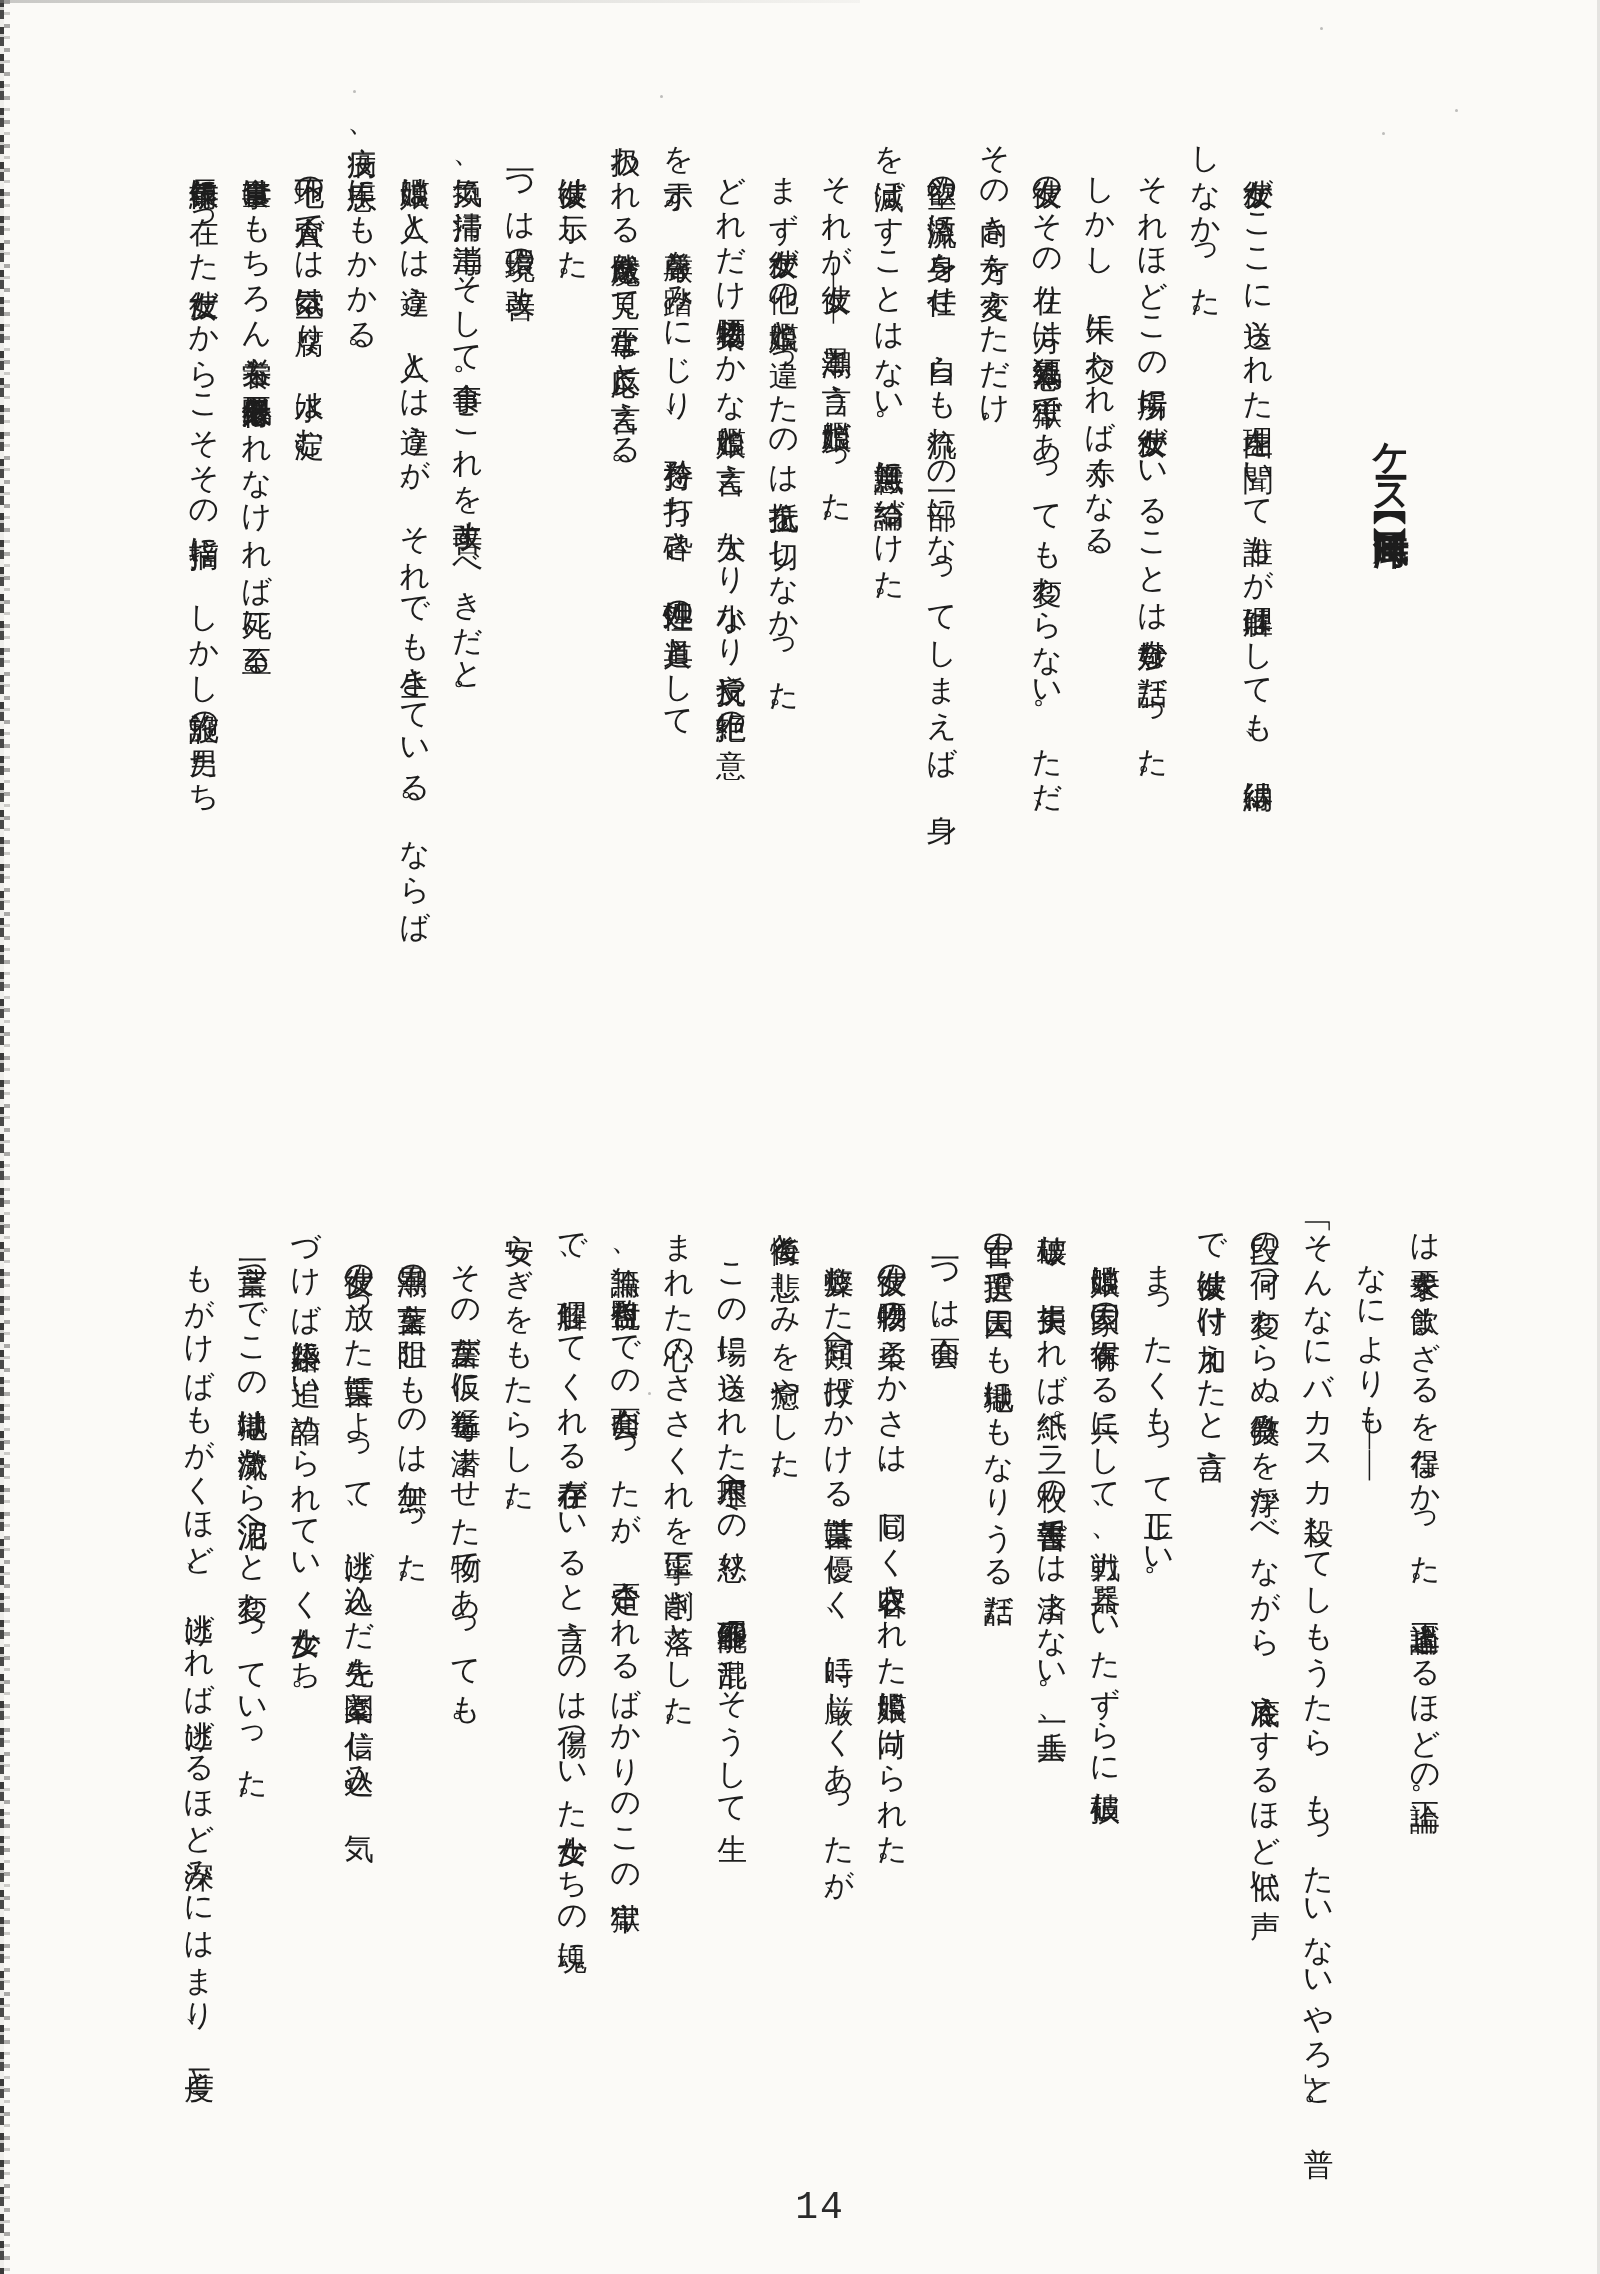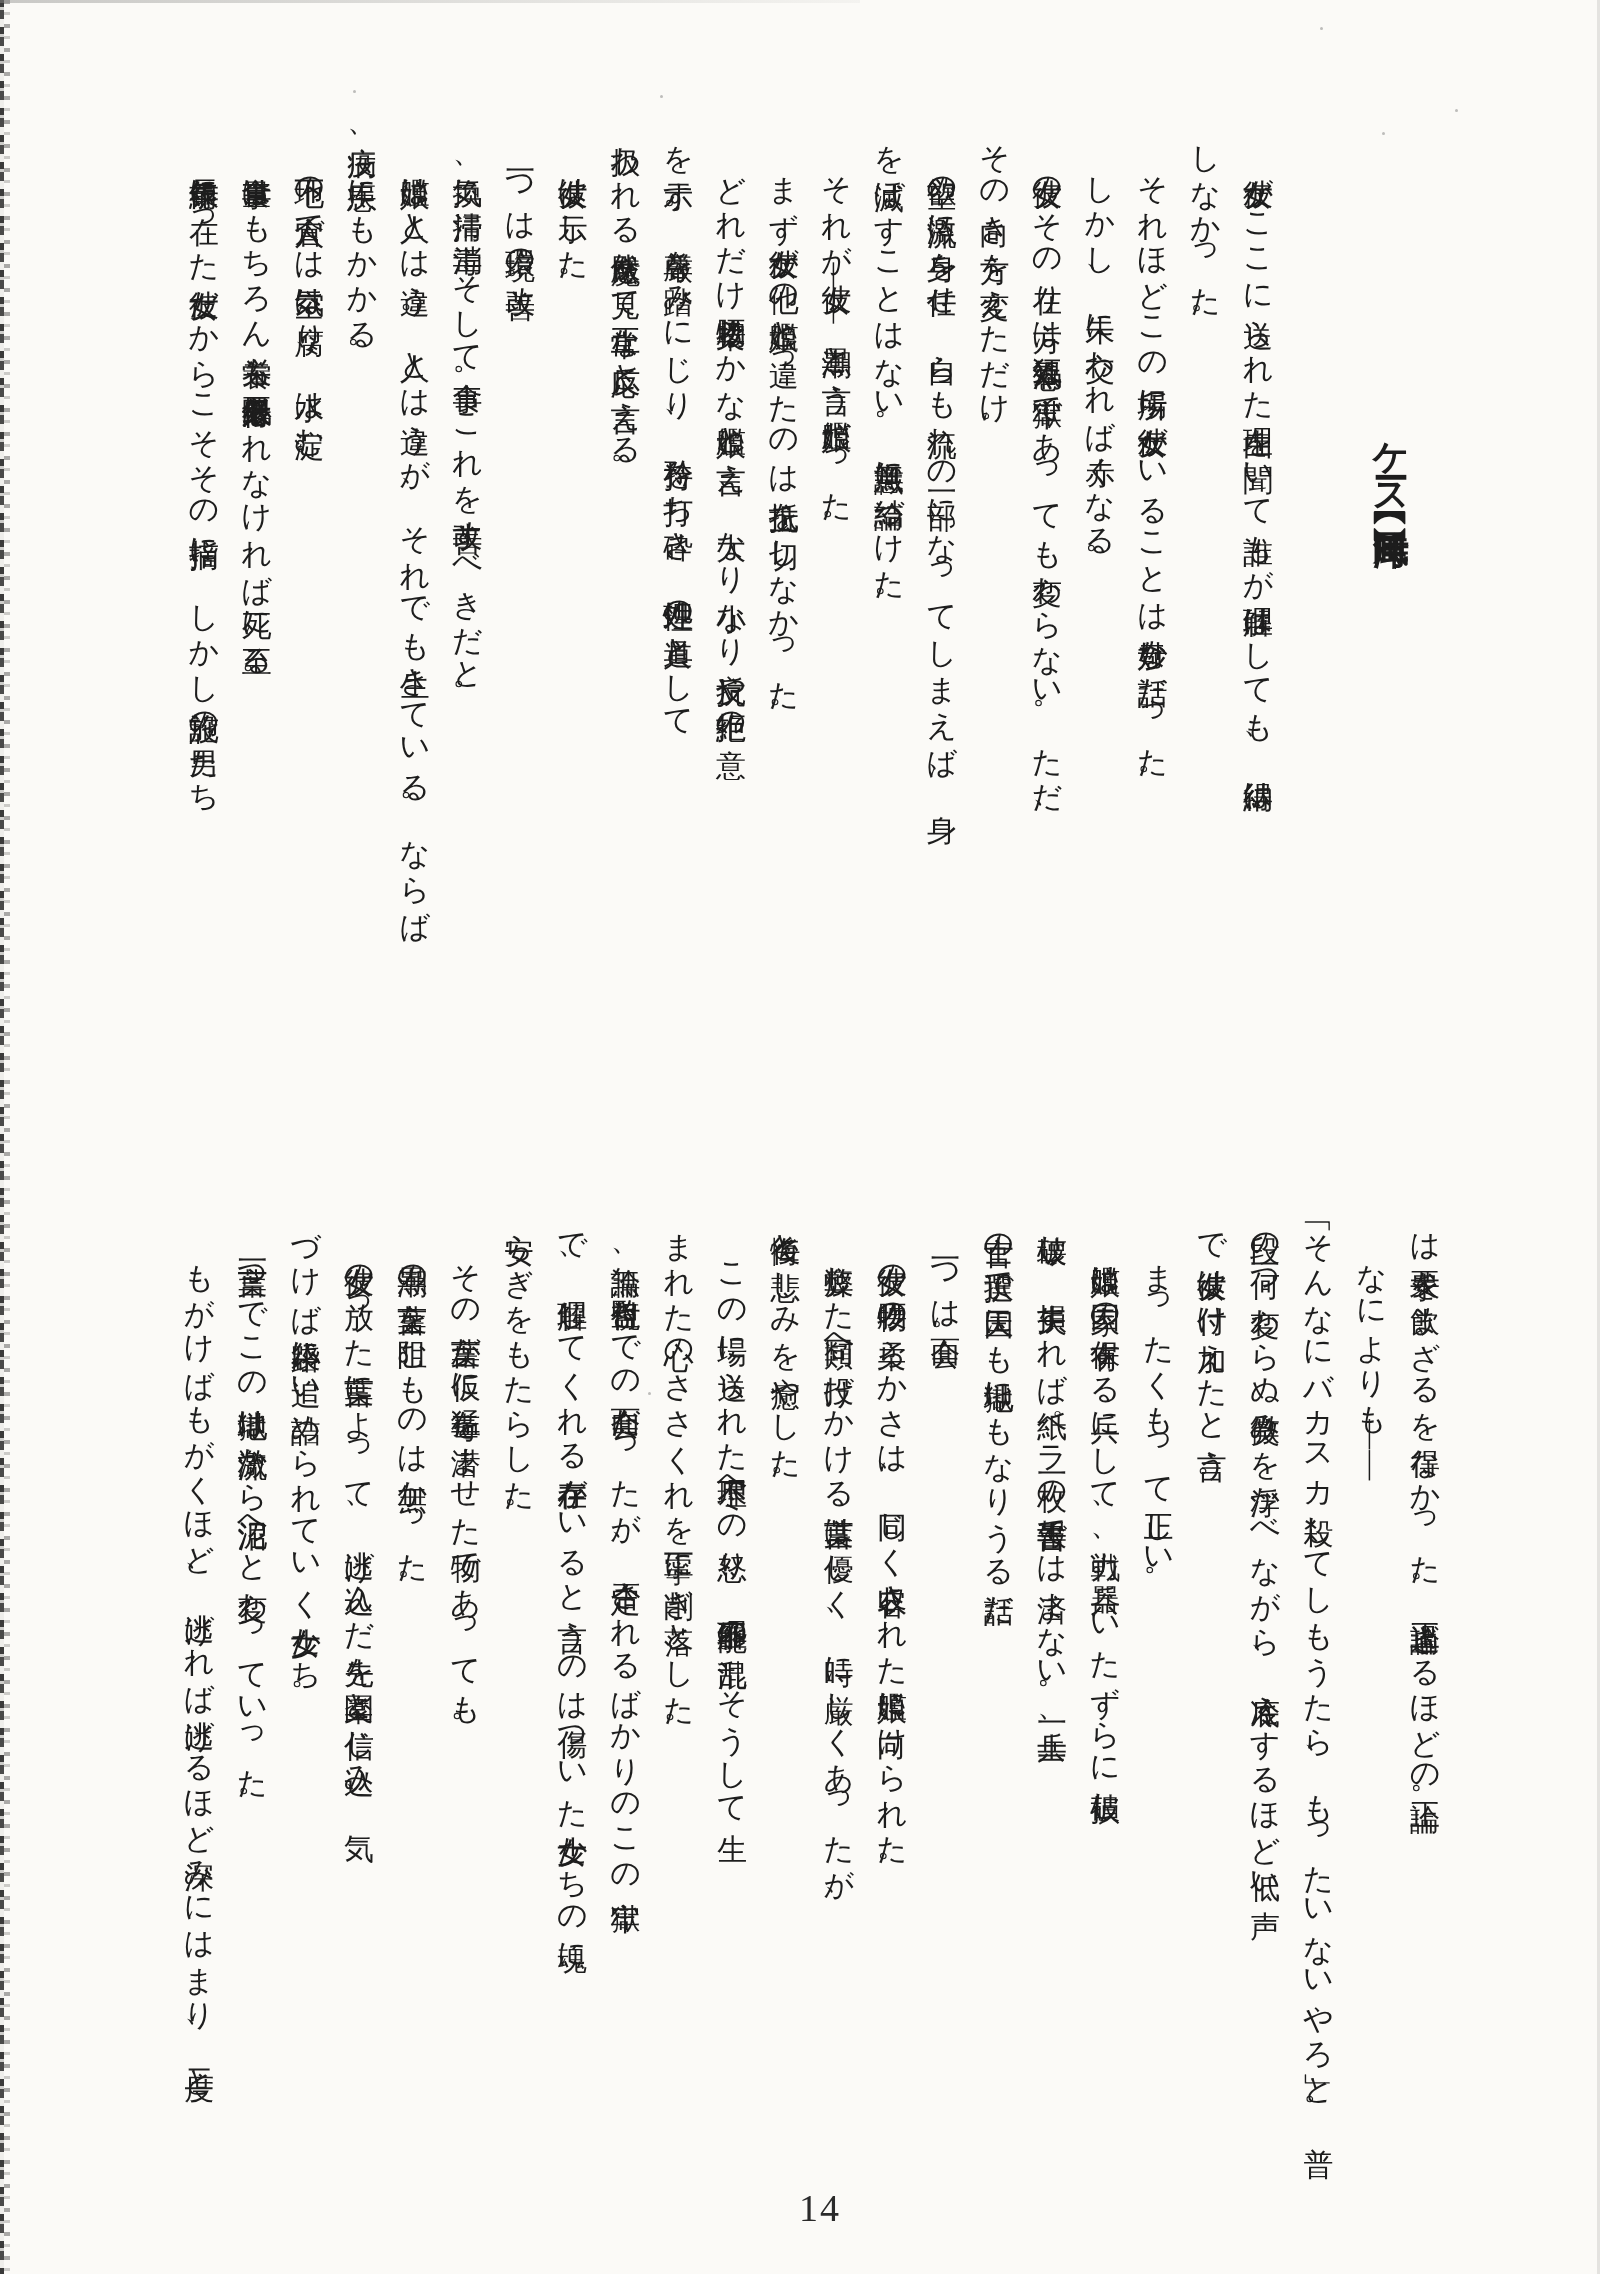--- a/index.html
+++ b/index.html
@@ -53,21 +53,21 @@
     position: absolute;
     writing-mode: vertical-rl; text-orientation: mixed;
     font-size: 30px; letter-spacing: 1px;
   }
   .tblock .col { margin: 0; }
   .tblock.top    { top: 124px;  right: 316px; height: 980px; line-height: 52.7px; }
   .tblock.bottom { top: 1212px; right: 148px; height: 960px; line-height: 53.3px; }
   .tblock .col.indent { text-indent: 31px; }
   .pagenum {
     position: absolute; top: 2186px; left: 780px; width: 80px;
-    text-align: center; font-size: 38px; letter-spacing: 2px; color: #2a2a2a;
+    text-align: center; font-size: 38px; letter-spacing: 2px; color: #2a2a2a; font-family: Liberation Mono, monospace;
   }
 </style>
 </head>
 <body>
 
 <div class="page">
   <div class="edge-left-a"></div>
   <div class="edge-left-b"></div>
   <div class="edge-top"></div>
   <div class="edge-right"></div>

